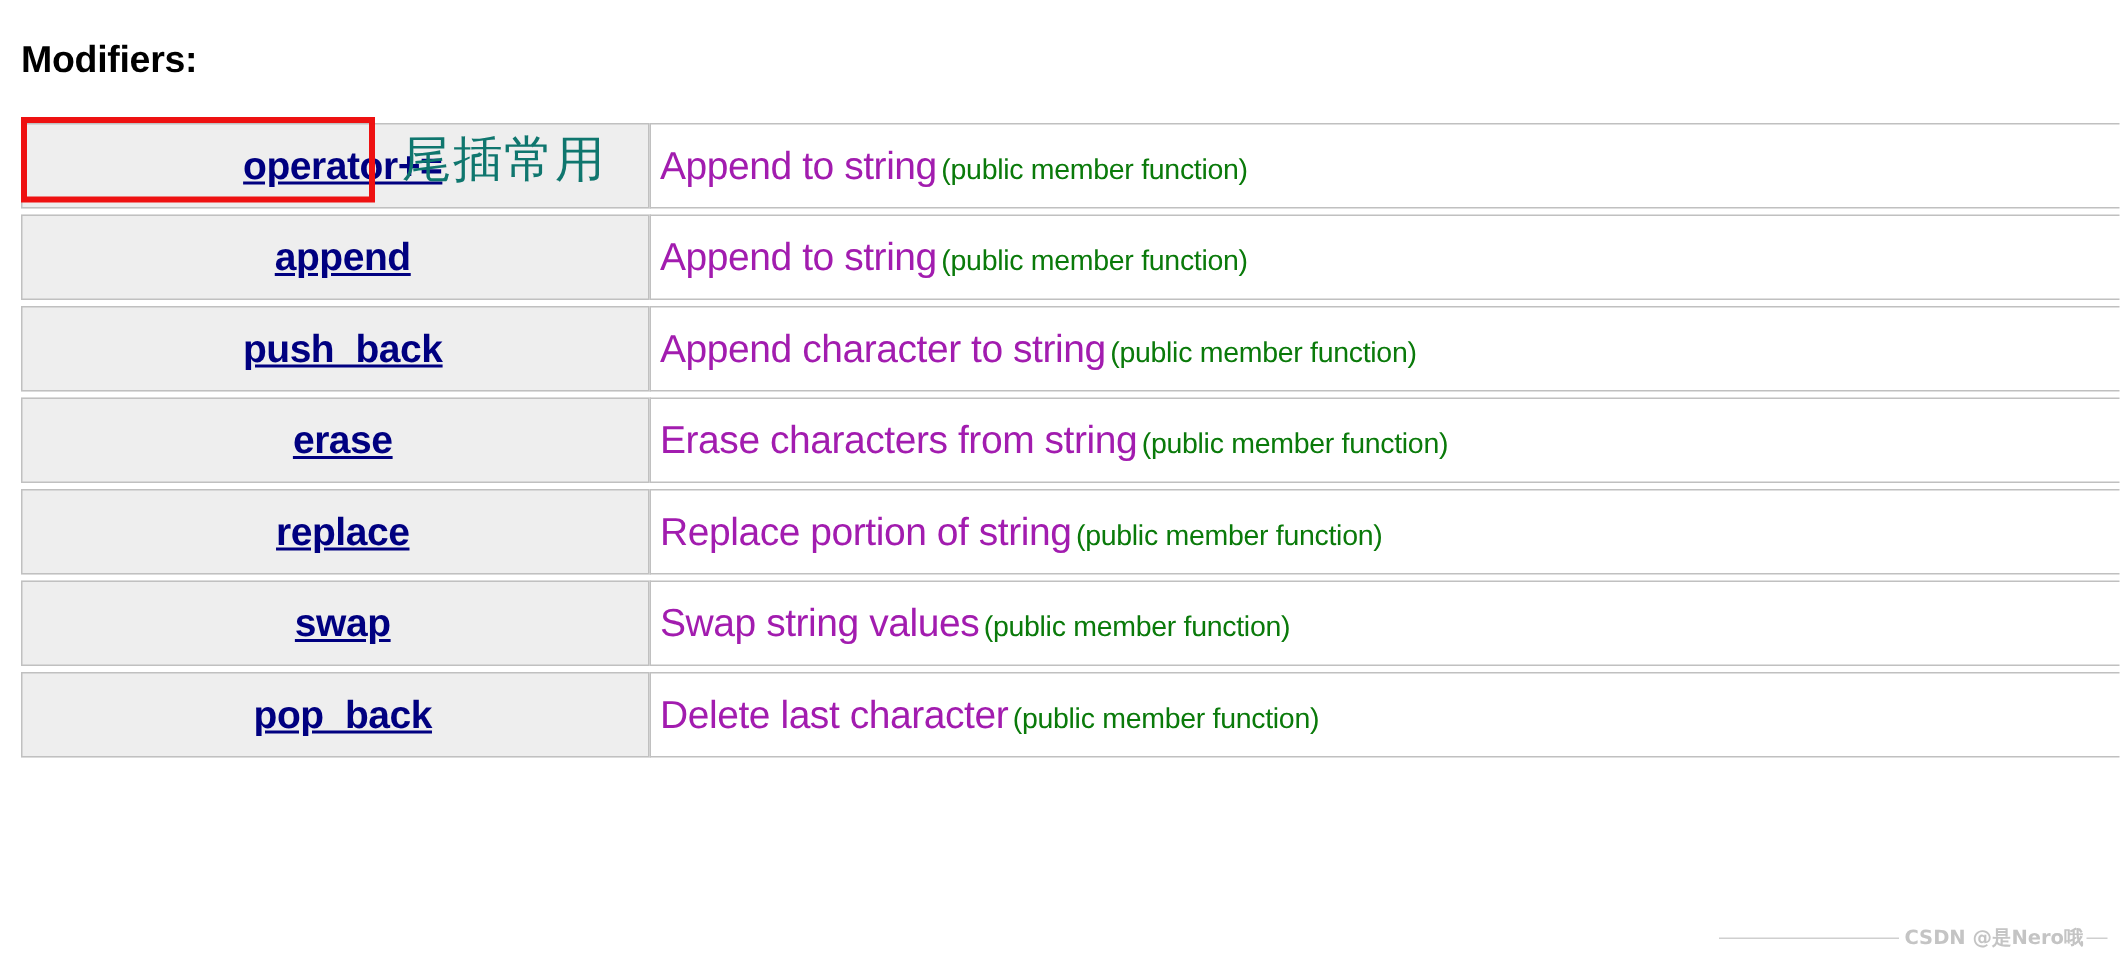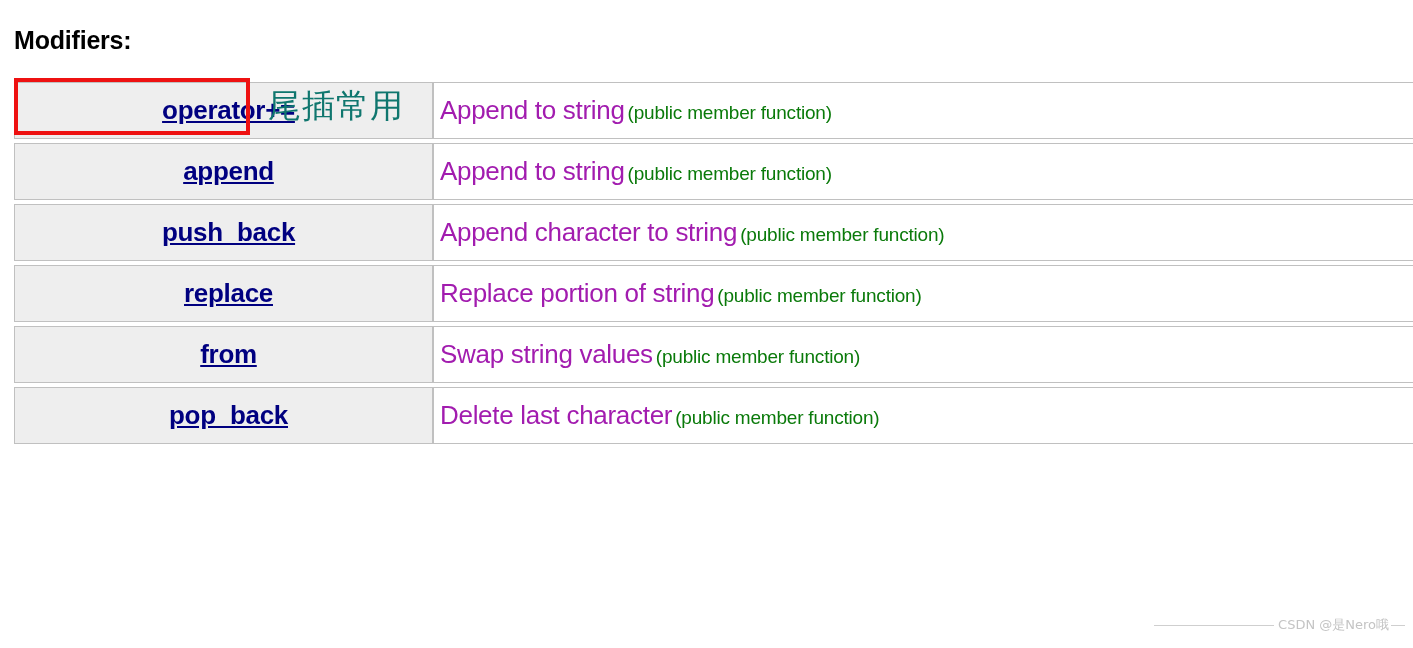--- a/index.html
+++ b/index.html
@@ -112,20 +112,21 @@
   #watermark {
     position: absolute;
     right: 8px;
     bottom: 14px;
     display: flex;
     align-items: center;
     color: #c4c4c4;
     font-size: 13px;
     font-family: "DejaVu Sans", sans-serif;
     white-space: nowrap;
+    font-weight: bold;
   }
   #watermark .wm-rule {
     width: 120px;
     height: 1px;
     background: #cfcfcf;
     margin-right: 4px;
   }
   #watermark .wm-rule-right {
     width: 14px;
     height: 1px;
@@ -163,33 +164,41 @@
       <td class="member-cell">
         <a class="member-link" href="#">push_back</a>
       </td>
       <td class="desc-cell">
         <span class="desc-main">Append character to string</span><span class="desc-note">(public member function)</span>
       </td>
     </tr>
 
 
 
+    <tr>
+      <td class="member-cell">
+        <a class="member-link" href="#">erase</a>
+      </td>
+      <td class="desc-cell">
+        <span class="desc-main">Erase characters from string</span><span class="desc-note">(public member function)</span>
+      </td>
+    </tr>
 
     <tr>
       <td class="member-cell">
         <a class="member-link" href="#">replace</a>
       </td>
       <td class="desc-cell">
         <span class="desc-main">Replace portion of string</span><span class="desc-note">(public member function)</span>
       </td>
     </tr>
 
     <tr>
       <td class="member-cell">
-        <a class="member-link" href="#">from</a>
+        <a class="member-link" href="#">swap</a>
       </td>
       <td class="desc-cell">
         <span class="desc-main">Swap string values</span><span class="desc-note">(public member function)</span>
       </td>
     </tr>
 
     <tr>
       <td class="member-cell">
         <a class="member-link" href="#">pop_back</a>
       </td>

